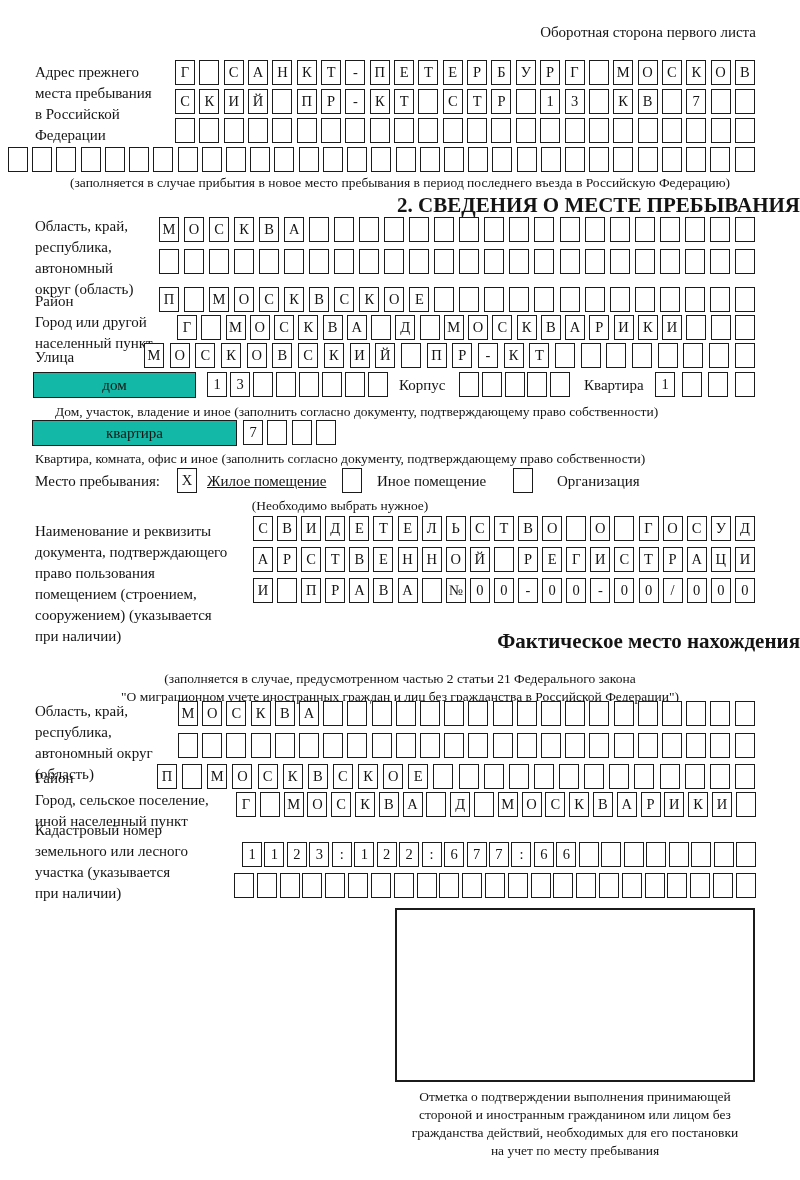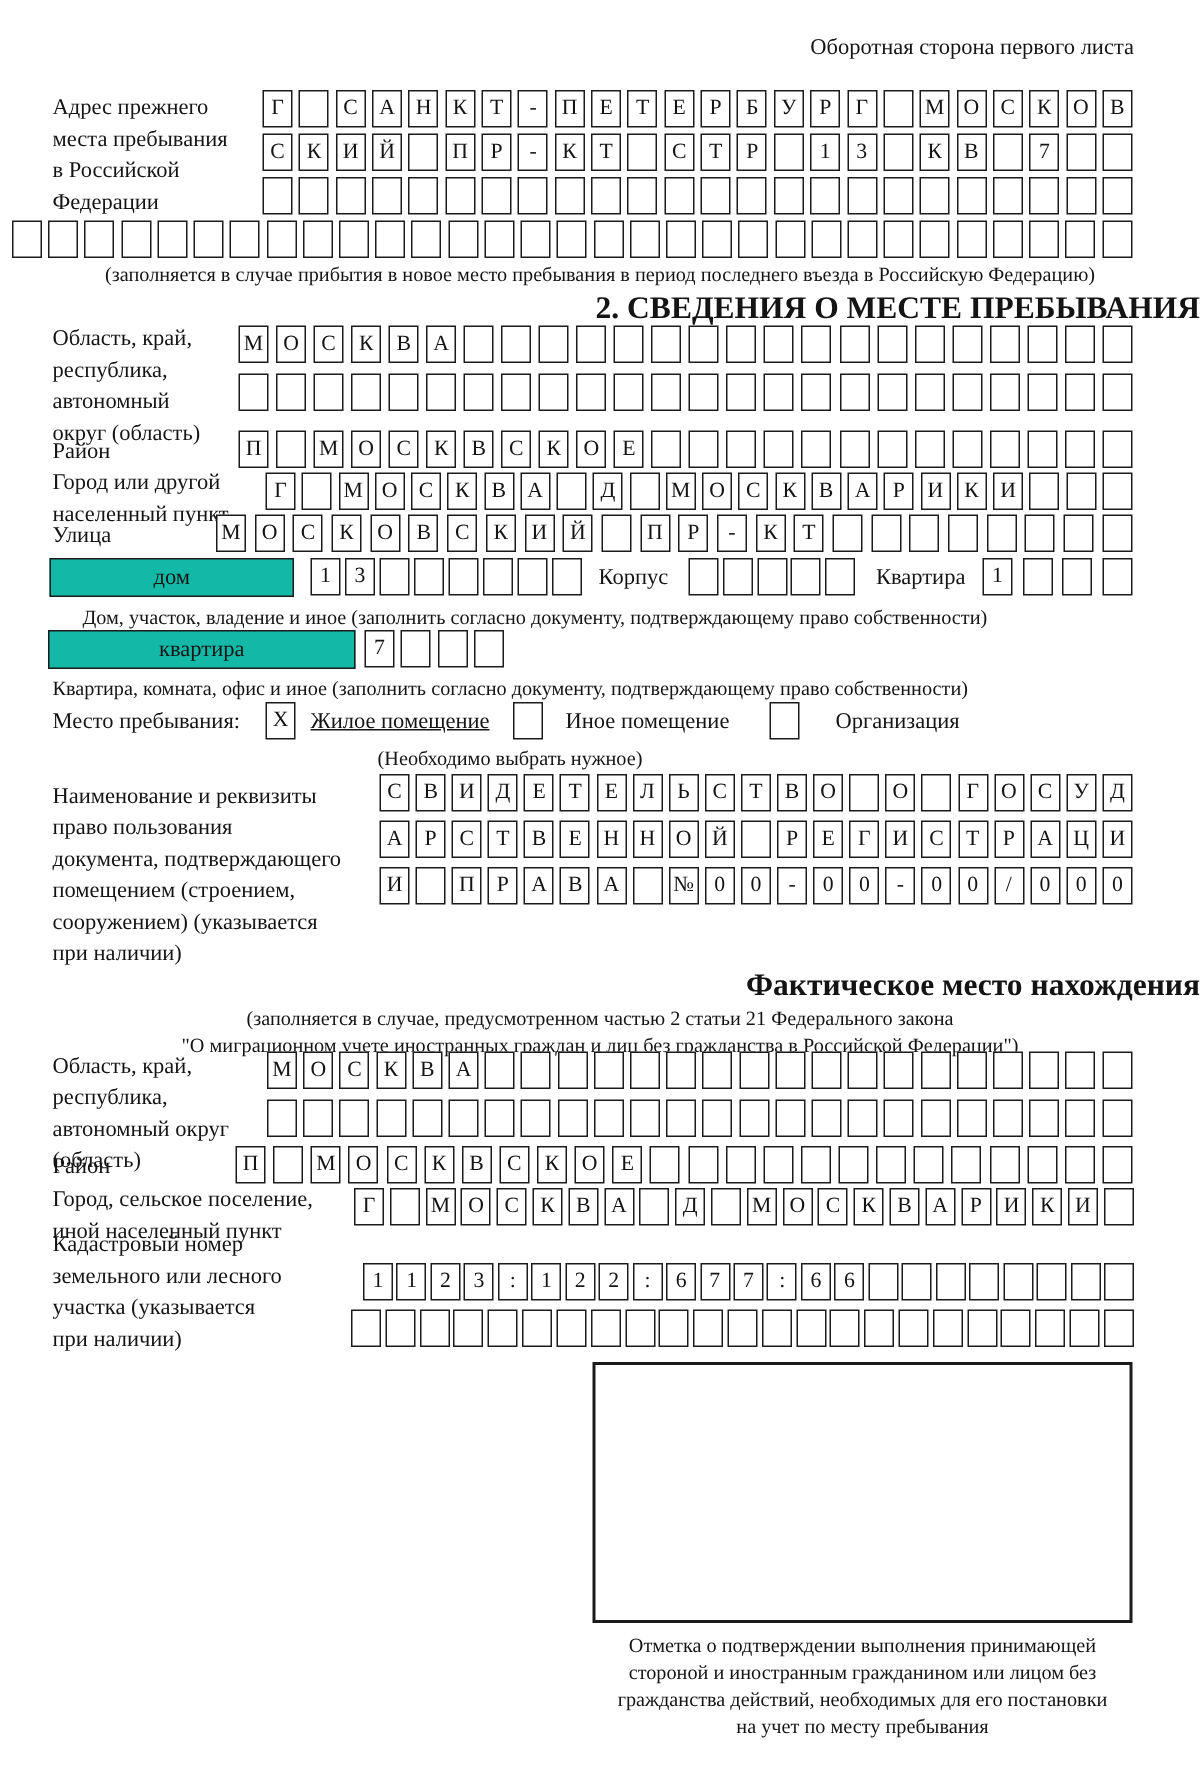--- a/index.html
+++ b/index.html
@@ -340,22 +340,22 @@
     </div>
   <div class="lbl" style="left:377px;top:471px;">Иное помещение</div>
   <div class="boxrow" style="left:513px;top:468px;width:22px;">
       <div class="cb"></div>
     </div>
   <div class="lbl" style="left:557px;top:471px;">Организация</div>
   <div class="cap" style="left:140px;top:497px;width:400px;">(Необходимо выбрать нужное)</div>
 
   <div class="lbl" style="left:35px;top:521px;line-height:21px;">
       <div>Наименование и реквизиты</div>
+      <div>документа, подтверждающего</div>
       <div>право пользования</div>
-      <div>документа, подтверждающего</div>
       <div>помещением (строением,</div>
       <div>сооружением) (указывается</div>
       <div>при наличии)</div>
     </div>
   <div class="boxrow" style="left:253px;top:516px;width:502px;">
       <div class="cb">С</div>
       <div class="cb">В</div>
       <div class="cb">И</div>
       <div class="cb">Д</div>
       <div class="cb">Е</div>
@@ -416,21 +416,21 @@
       <div class="cb">0</div>
       <div class="cb">-</div>
       <div class="cb">0</div>
       <div class="cb">0</div>
       <div class="cb">/</div>
       <div class="cb">0</div>
       <div class="cb">0</div>
       <div class="cb">0</div>
     </div>
 
-  <div class="title" style="top:644px;">Фактическое место нахождения</div>
+  <div class="title" style="top:629px;">Фактическое место нахождения</div>
   <div class="cap" style="left:20px;top:670px;width:760px;">
       <div>(заполняется в случае, предусмотренном частью 2 статьи 21 Федерального закона</div>
       <div>"О миграционном учете иностранных граждан и лиц без гражданства в Российской Федерации")</div>
     </div>
 
   <div class="lbl" style="left:35px;top:701px;">
       <div>Область, край,</div>
       <div>республика,</div>
       <div>автономный округ</div>
       <div>(область)</div>

